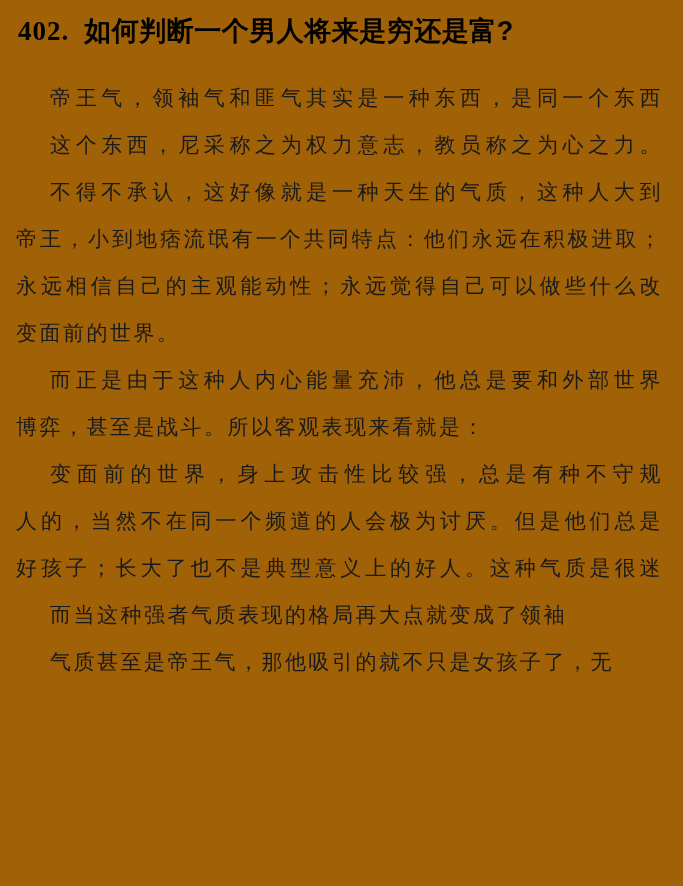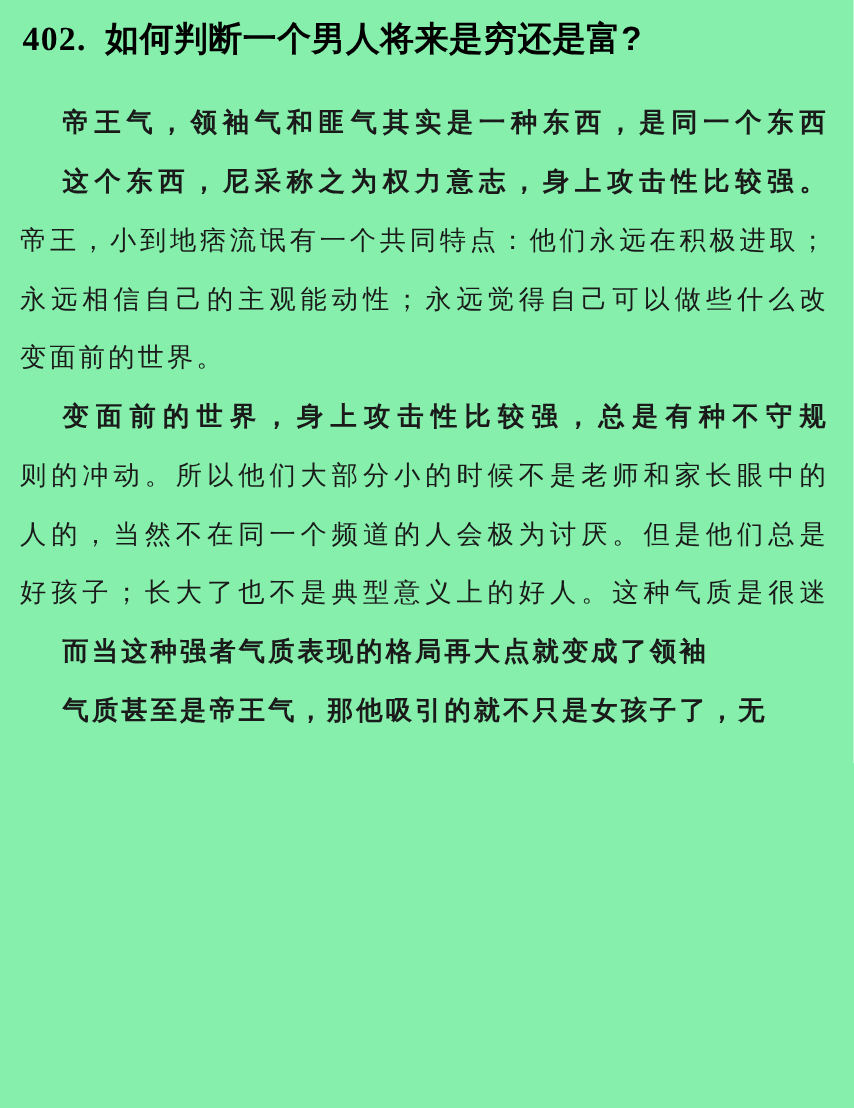--- a/index.html
+++ b/index.html
@@ -4,21 +4,21 @@
 <style>
   html, body {
     margin: 0;
     padding: 0;
     background: #ffffff;
   }
   .page {
     position: relative;
     width: 683px;
     height: 886px;
-    background: #86efac;
+    background: #a16207;
     overflow: hidden;
     font-family: "Liberation Serif", "DejaVu Serif", serif;
   }
   .title {
     margin: 14px 20px 0 18px;
     font-size: 27px;
     line-height: 34px;
     font-weight: bold;
     color: #000000;
     font-family: "Liberation Sans", "DejaVu Sans", sans-serif;
@@ -47,45 +47,48 @@
     overflow: visible;
   }
   .line.justify {
     white-space: normal;
     text-align: justify;
     text-align-last: justify;
     text-justify: inter-character;
   }
   .line.indent {
     padding-left: 34px;
-    font-weight: bold;
   }
 </style>
 </head>
 <body>
 
 <div class="page">
   <h1 class="title">
     <span class="title-num">402.</span><span class="title-text">如何判断一个男人将来是穷还是富?</span>
   </h1>
   <div class="body-text" id="body-text">
       <div class="paragraph">
         <div class="line indent justify">帝王气，领袖气和匪气其实是一种东西，是同一个东西</div>
       </div>
       <div class="paragraph">
-        <div class="line indent justify">这个东西，尼采称之为权力意志，身上攻击性比较强。</div>
+        <div class="line indent justify">这个东西，尼采称之为权力意志，教员称之为心之力。</div>
       </div>
       <div class="paragraph">
+        <div class="line indent justify">不得不承认，这好像就是一种天生的气质，这种人大到</div>
         <div class="line justify">帝王，小到地痞流氓有一个共同特点：他们永远在积极进取；</div>
         <div class="line justify">永远相信自己的主观能动性；永远觉得自己可以做些什么改</div>
         <div class="line">变面前的世界。</div>
       </div>
       <div class="paragraph">
+        <div class="line indent justify">而正是由于这种人内心能量充沛，他总是要和外部世界</div>
+        <div class="line">博弈，甚至是战斗。所以客观表现来看就是：</div>
+      </div>
+      <div class="paragraph">
         <div class="line indent justify">变面前的世界，身上攻击性比较强，总是有种不守规</div>
-        <div class="line justify">则的冲动。所以他们大部分小的时候不是老师和家长眼中的</div>
         <div class="line justify">人的，当然不在同一个频道的人会极为讨厌。但是他们总是</div>
         <div class="line justify">好孩子；长大了也不是典型意义上的好人。这种气质是很迷</div>
       </div>
       <div class="paragraph">
         <div class="line indent">而当这种强者气质表现的格局再大点就变成了领袖</div>
         <div class="line indent">气质甚至是帝王气，那他吸引的就不只是女孩子了，无</div>
       </div>
     </div>
 </div>
 

